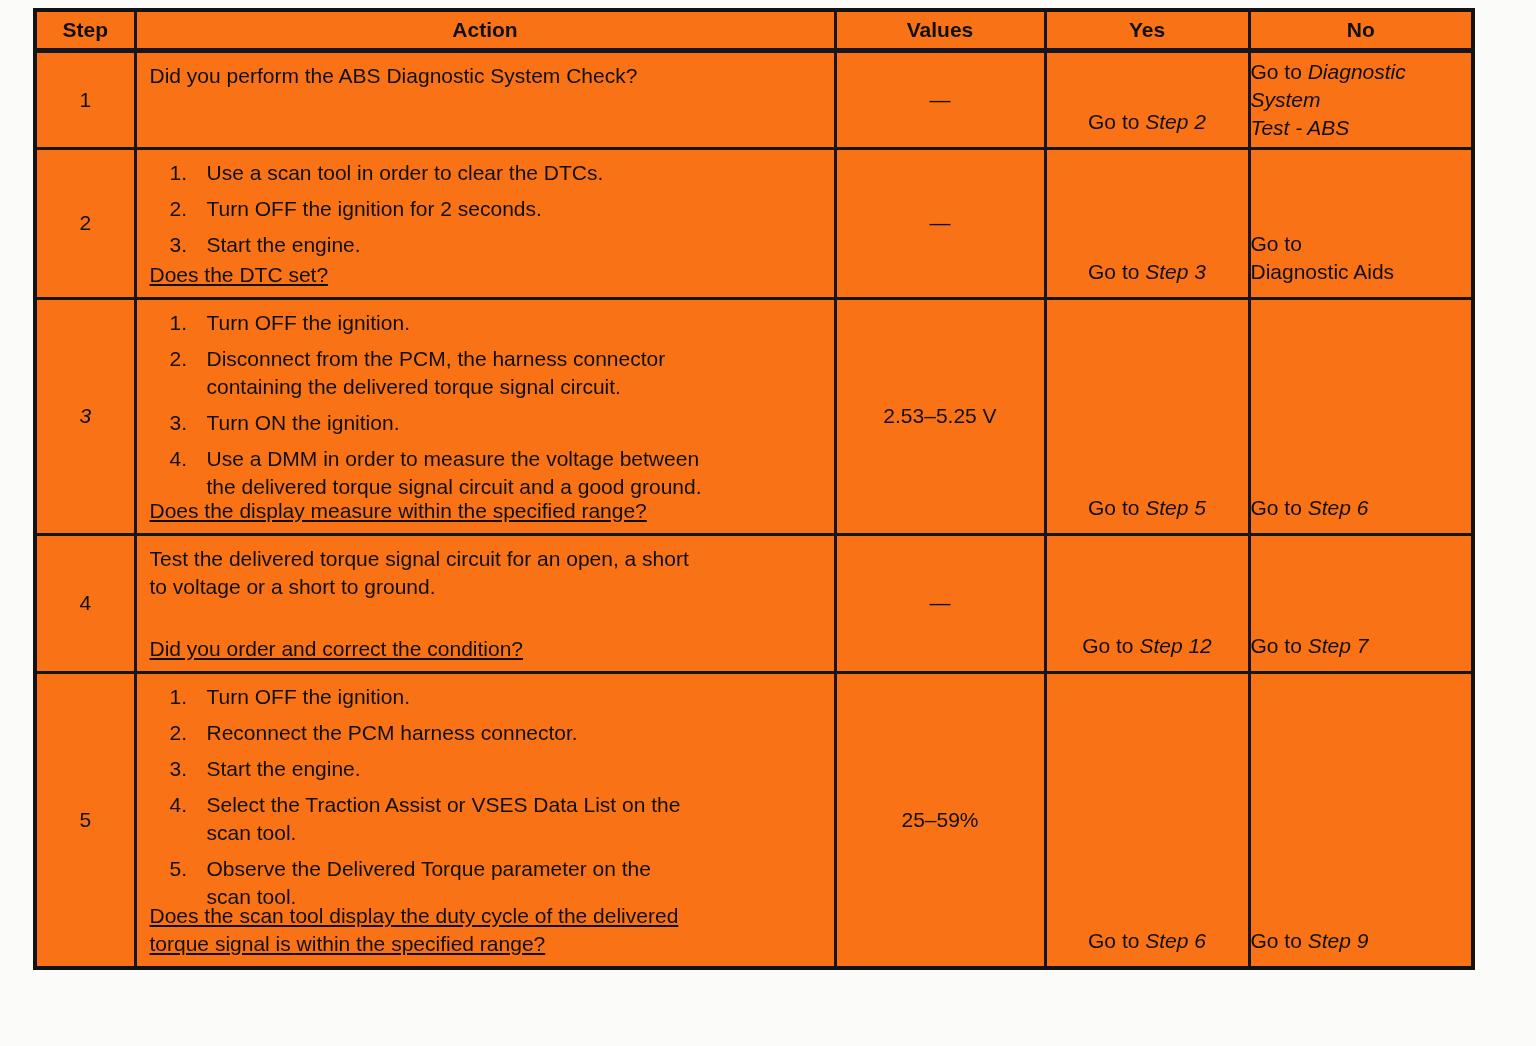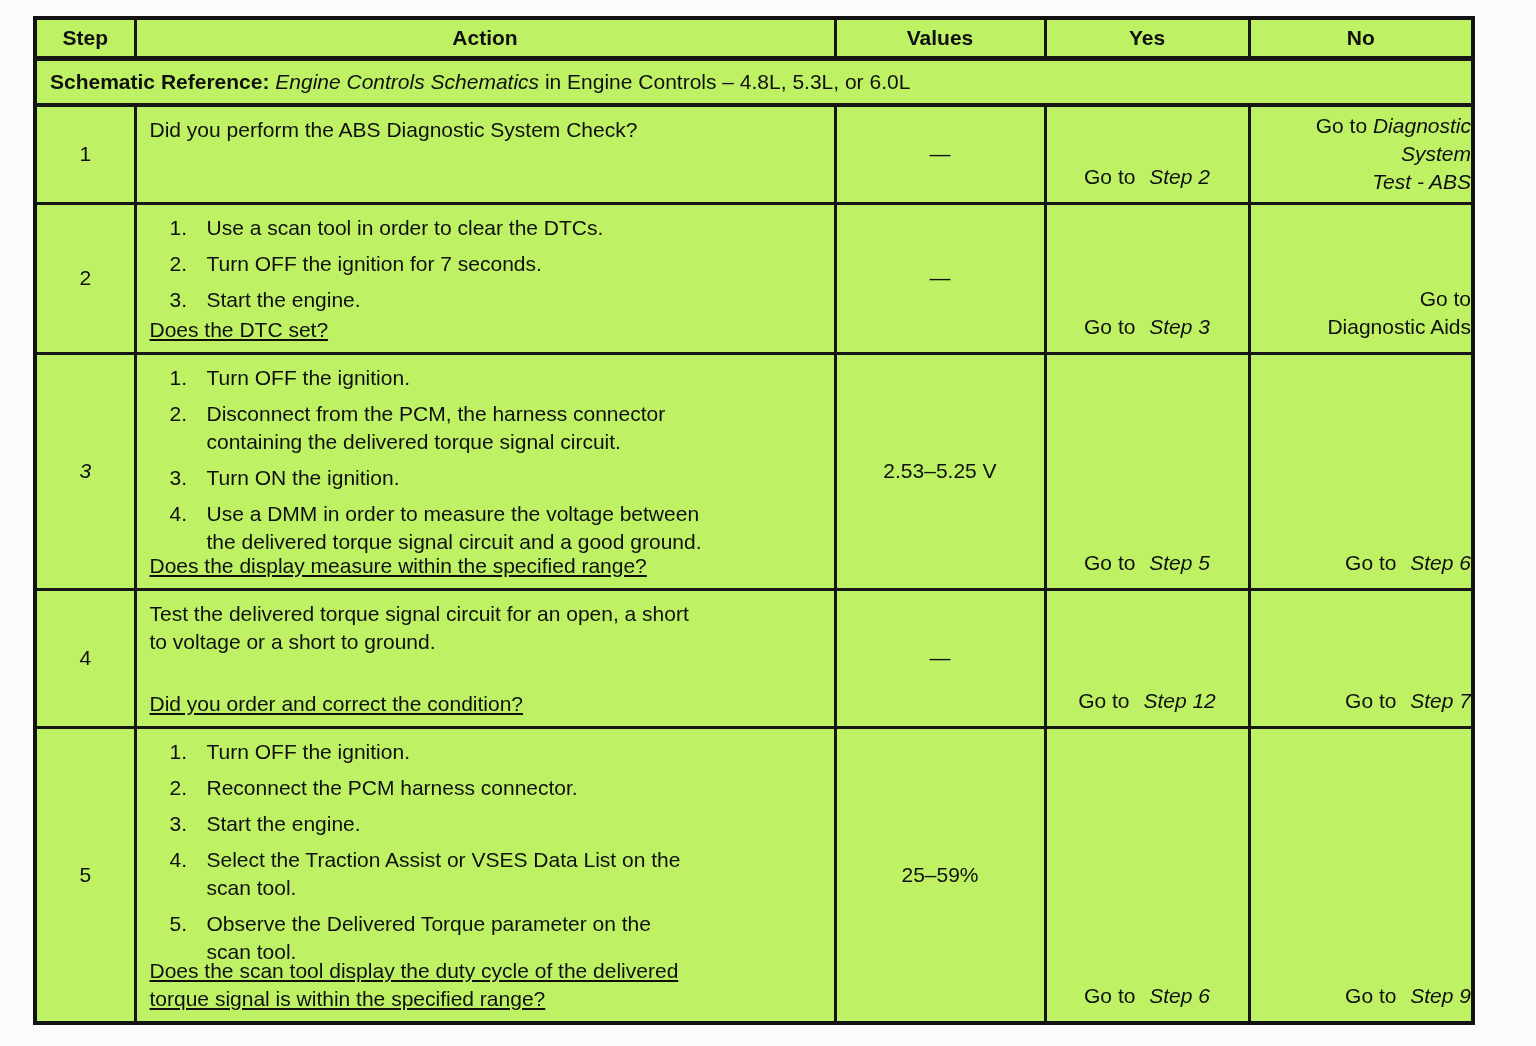--- a/index.html
+++ b/index.html
@@ -5,25 +5,25 @@
   html,body{margin:0;padding:0;}
   body{
     width:1536px;height:1046px;
     background:#fbfbf9;
     font-family:"Liberation Sans", sans-serif;
     color:#101010;
     overflow:hidden;
   }
   .page{position:relative;width:1536px;height:1046px;}
   table.diag{
-    position:absolute;left:33px;top:16px;
+    position:absolute;left:33px;top:8px;
     border-collapse:collapse;
     table-layout:fixed;
     width:1438px;
-    background:#bef264;
+    background:#f97316;
   }
   td,th{
     border:3px solid #161616;
     font-size:21px;
     line-height:28px;
     padding:0;
     overflow:hidden;
   }
   table.diag{border:4px solid #131313;}
   
@@ -85,30 +85,30 @@
   td.values{
     text-align:center;
     vertical-align:middle;
   }
   td.yes{
     text-align:center;
     vertical-align:bottom;
     padding-bottom:11px;
   }
   td.no{
-    text-align:right;
+    text-align:left;
     vertical-align:bottom;
     padding-bottom:11px;
   }
   td.no.top{
     vertical-align:top;
     padding-top:5px;
     padding-bottom:0;
   }
-  .goto i,.it-target{font-style:italic;margin-left:8px;}
+  .goto i,.it-target{font-style:italic;}
   .nline{display:block;}
 </style>
 </head>
 <body>
 
 <div class="page">
   <table class="diag">
     <colgroup>
       <col class="c-step">
         <col class="c-action">
@@ -119,25 +119,20 @@
 
     <tbody>
         <tr class="h-head">
       <th>Step</th>
       <th>Action</th>
       <th>Values</th>
       <th>Yes</th>
       <th>No</th>
     </tr>
 
-    <tr class="h-sch">
-      <td class="sch" colspan="5">
-        <span class="lbl">Schematic Reference: </span><span class="ref">Engine Controls Schematics</span><span> in Engine Controls – 4.8L, 5.3L, or 6.0L</span>
-      </td>
-    </tr>
 
     <tr class="h-r1">
       <td class="step"><span>1</span></td>
       <td class="action">
         <div class="intro">Did you perform the ABS Diagnostic System Check?</div>
       </td>
       <td class="values"><span>—</span></td>
       <td class="yes">
         <span class="goto"><span>Go to </span><i>Step 2</i></span>
       </td>
@@ -150,21 +145,21 @@
 
     <tr class="h-r2">
       <td class="step"><span>2</span></td>
       <td class="action">
         <div class="li">
               <span class="num">1.</span>
               <span class="itxt">Use a scan tool in order to clear the DTCs.</span>
             </div>
         <div class="li">
               <span class="num">2.</span>
-              <span class="itxt">Turn OFF the ignition for 7 seconds.</span>
+              <span class="itxt">Turn OFF the ignition for 2 seconds.</span>
             </div>
         <div class="li">
               <span class="num">3.</span>
               <span class="itxt">Start the engine.</span>
             </div>
         <div class="q">Does the DTC set?</div>
       </td>
       <td class="values"><span>—</span></td>
       <td class="yes">
         <span class="goto"><span>Go to </span><i>Step 3</i></span>

